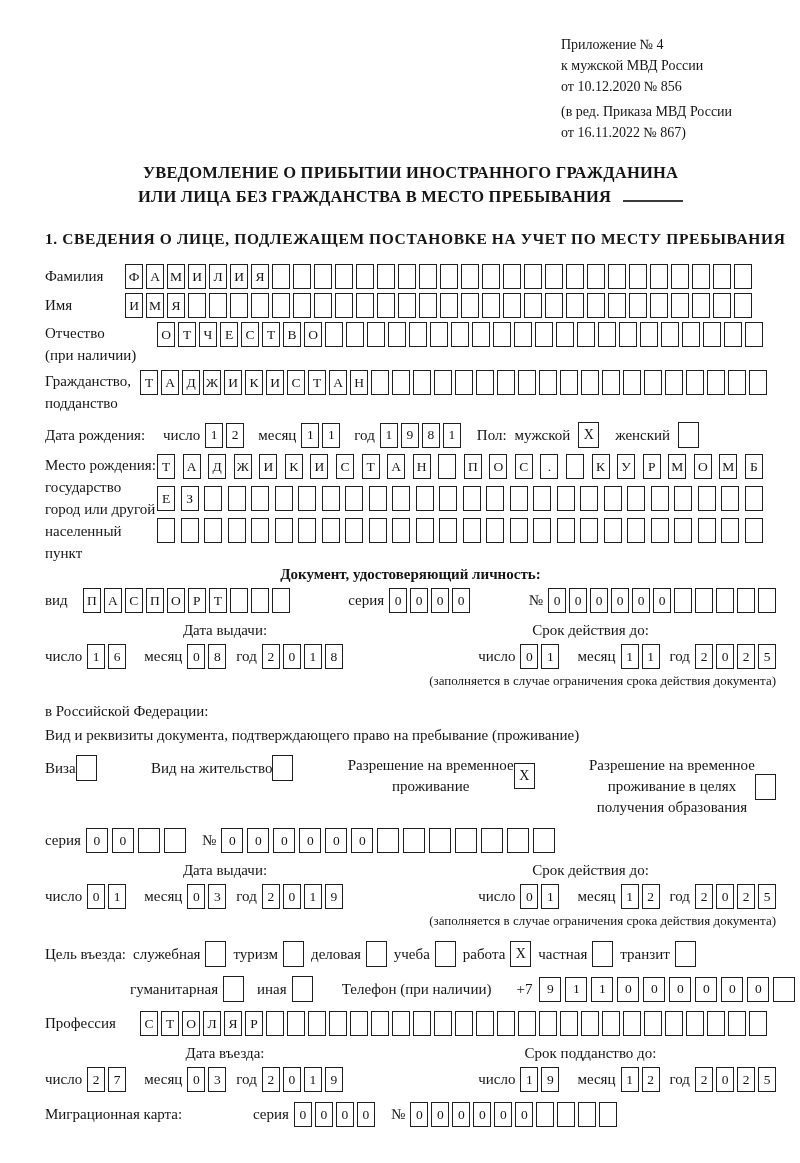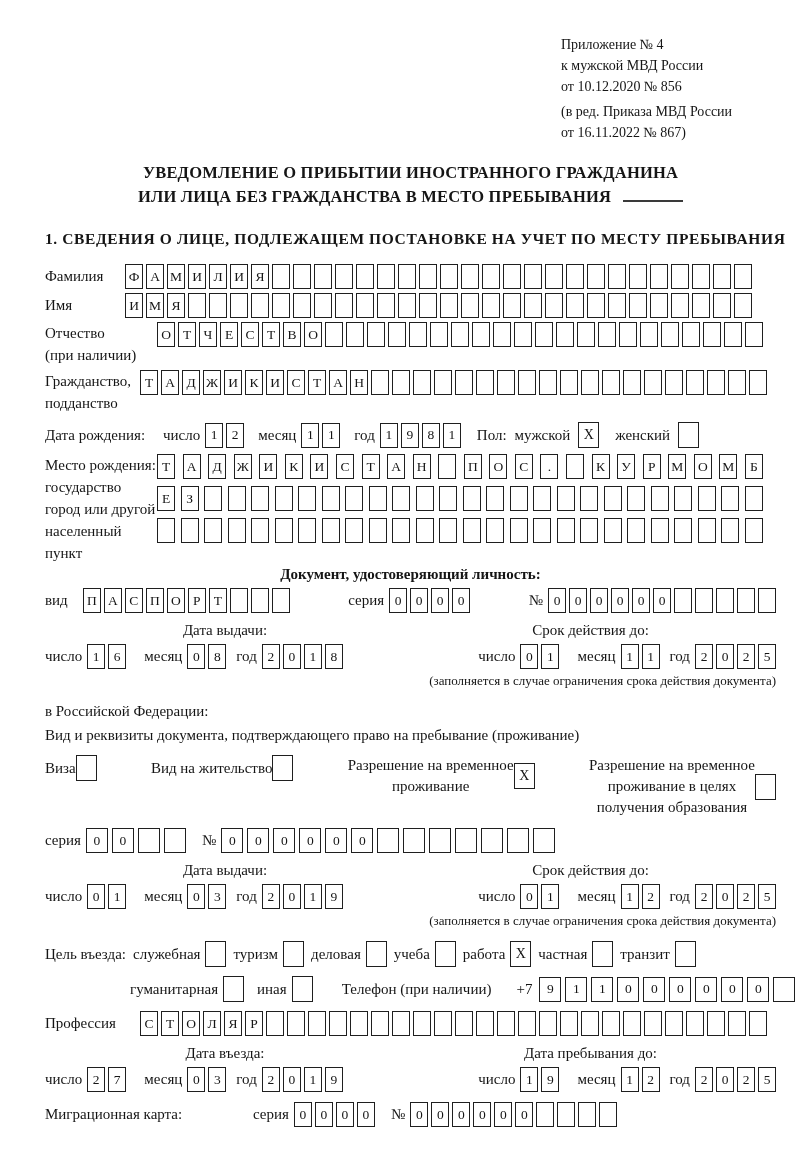--- a/index.html
+++ b/index.html
@@ -686,21 +686,21 @@
             <span class="boxes">
               <span class="cell">2</span>
               <span class="cell">0</span>
               <span class="cell">1</span>
               <span class="cell">9</span>
             </span>
           </span>
       </div>
     </div>
     <div class="dcol-r">
-      <div class="dhead">Дата пребывания до:</div>
+      <div class="dhead">Срок подданство до:</div>
       <div class="drow" style="justify-content:flex-end;">
         <span class="dg" style="margin-right:18px;">
             <span>число</span>
             <span class="boxes">
               <span class="cell">1</span>
               <span class="cell">9</span>
             </span>
           </span>
         <span class="dg" style="margin-right:10px;">
             <span>месяц</span>

